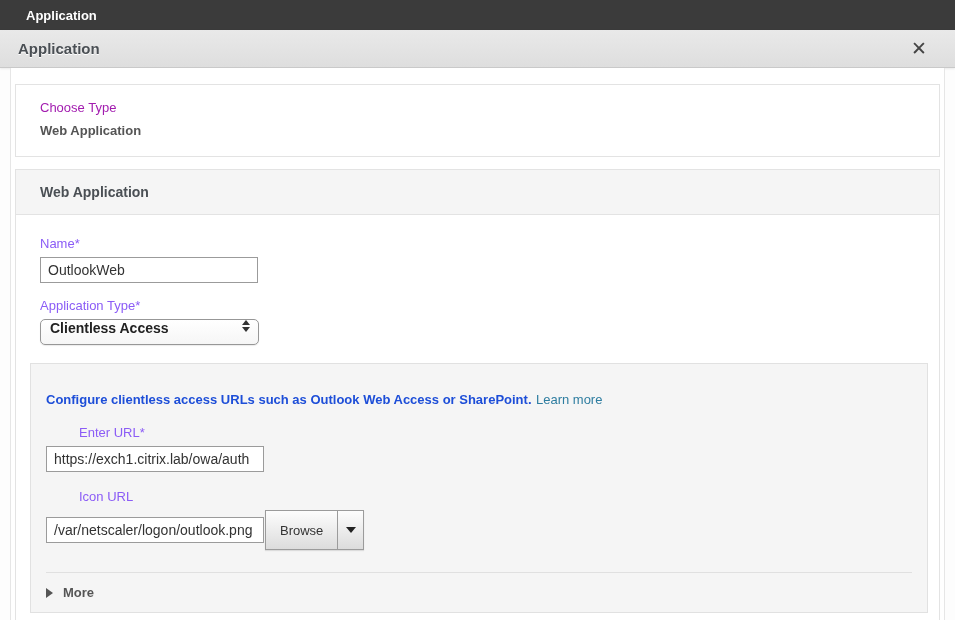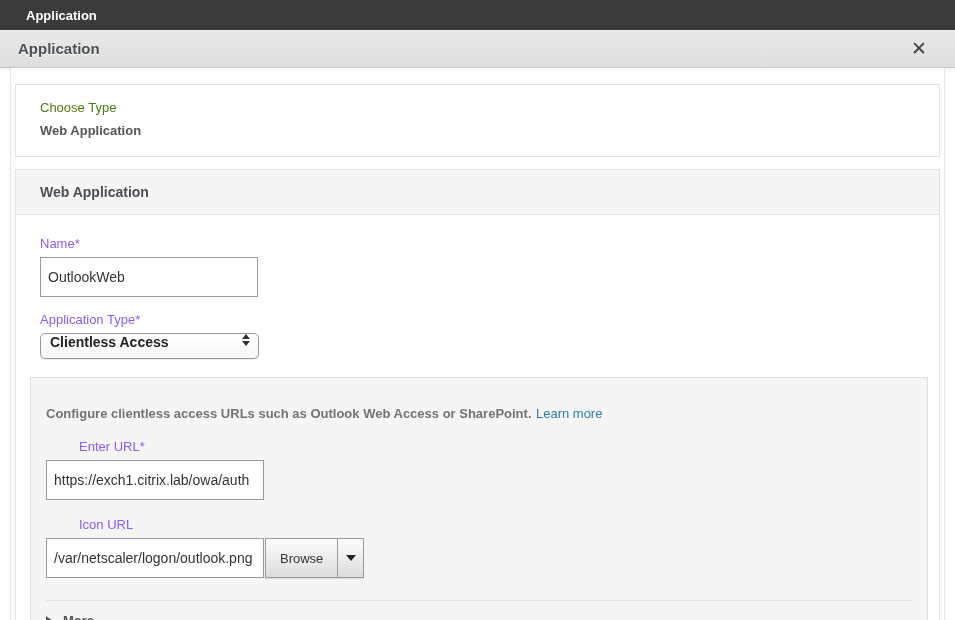--- a/index.html
+++ b/index.html
@@ -23,53 +23,53 @@
 
   
   .container { margin: 0 10px; background: #ffffff;
     border-left: 1px solid #e6e6e6; border-right: 1px solid #e6e6e6;
     border-bottom: 1px solid #e6e6e6; padding: 16px 4px 8px 4px; min-height: 548px; }
 
   .panel { border: 1px solid #e3e3e3; background: #ffffff; }
 
   
   .choose-panel { padding: 15px 24px 18px 24px; margin-bottom: 12px; }
-  .choose-label { color: #4d7c0f; font-size: 13px; }
+  .choose-label { color: #a21caf; font-size: 13px; }
   .choose-value { color: #555; font-size: 13px; font-weight: bold; margin-top: 8px; }
 
   
   .form-panel { margin-bottom: 6px; }
   .form-panel-header { background: #f5f5f5; border-bottom: 1px solid #e3e3e3;
     padding: 13px 24px; }
   .form-panel-title { color: #4a4f54; font-size: 14px; font-weight: bold; }
   .form-panel-body { padding: 6px 17px 10px 19px; }
   .inner-pad { padding: 0 5px; }
 
   .field-label { display: block; color: #8b5cf6; font-size: 13px; margin: 15px 0 6px 0; }
-  .text-input { width: 218px; height: 40px; border: 1px solid #9b9b9b;
+  .text-input { width: 218px; height: 26px; border: 1px solid #9b9b9b;
     background: #ffffff; font-family: "Liberation Sans", sans-serif;
     font-size: 14px; color: #333; padding: 2px 7px; outline: none;
     text-overflow: clip; white-space: nowrap; overflow: hidden; }
 
   
   .select { width: 219px; height: 26px; border: 1px solid #979797; border-radius: 5px;
     background: linear-gradient(#ffffff, #f6f6f6); display: flex; align-items: flex-start;
     justify-content: space-between; padding: 0 8px 0 9px; cursor: pointer;
     box-shadow: 0 1px 1px rgba(0,0,0,0.08); }
   .select-value { font-size: 14px; color: #222; font-weight: bold; }
   .select-arrows { display: flex; flex-direction: column; align-items: center; gap: 2px; }
   .tri-up { width: 0; height: 0; border-left: 4px solid transparent;
     border-right: 4px solid transparent; border-bottom: 5px solid #333; }
   .tri-down { width: 0; height: 0; border-left: 4px solid transparent;
     border-right: 4px solid transparent; border-top: 5px solid #333; }
 
   
   .sub-panel { background: #f5f5f5; border: 1px solid #e1e1e1;
     margin: 18px -6px 2px -5px; padding: 26px 15px 0 15px; }
-  .sub-desc { font-size: 13px; color: #737373; font-weight: bold; }
+  .sub-desc { font-size: 13px; color: #1d4ed8; font-weight: bold; }
   .learn-more { font-size: 13px; color: #2e7da0; font-weight: normal;
     text-decoration: none; cursor: pointer; text-align: right; }
   .sub-panel .field-label { margin-top: 17px; margin-left: 33px; }
 
   .icon-url-row { display: flex; align-items: center; gap: 1px; }
 
   
   .browse-group { display: inline-flex; height: 40px; border: 1px solid #9b9b9b;
     border-radius: 0; overflow: hidden; background: linear-gradient(#fdfdfd, #dcdcdc);
     box-shadow: 0 1px 1px rgba(0,0,0,0.1); cursor: pointer; }

